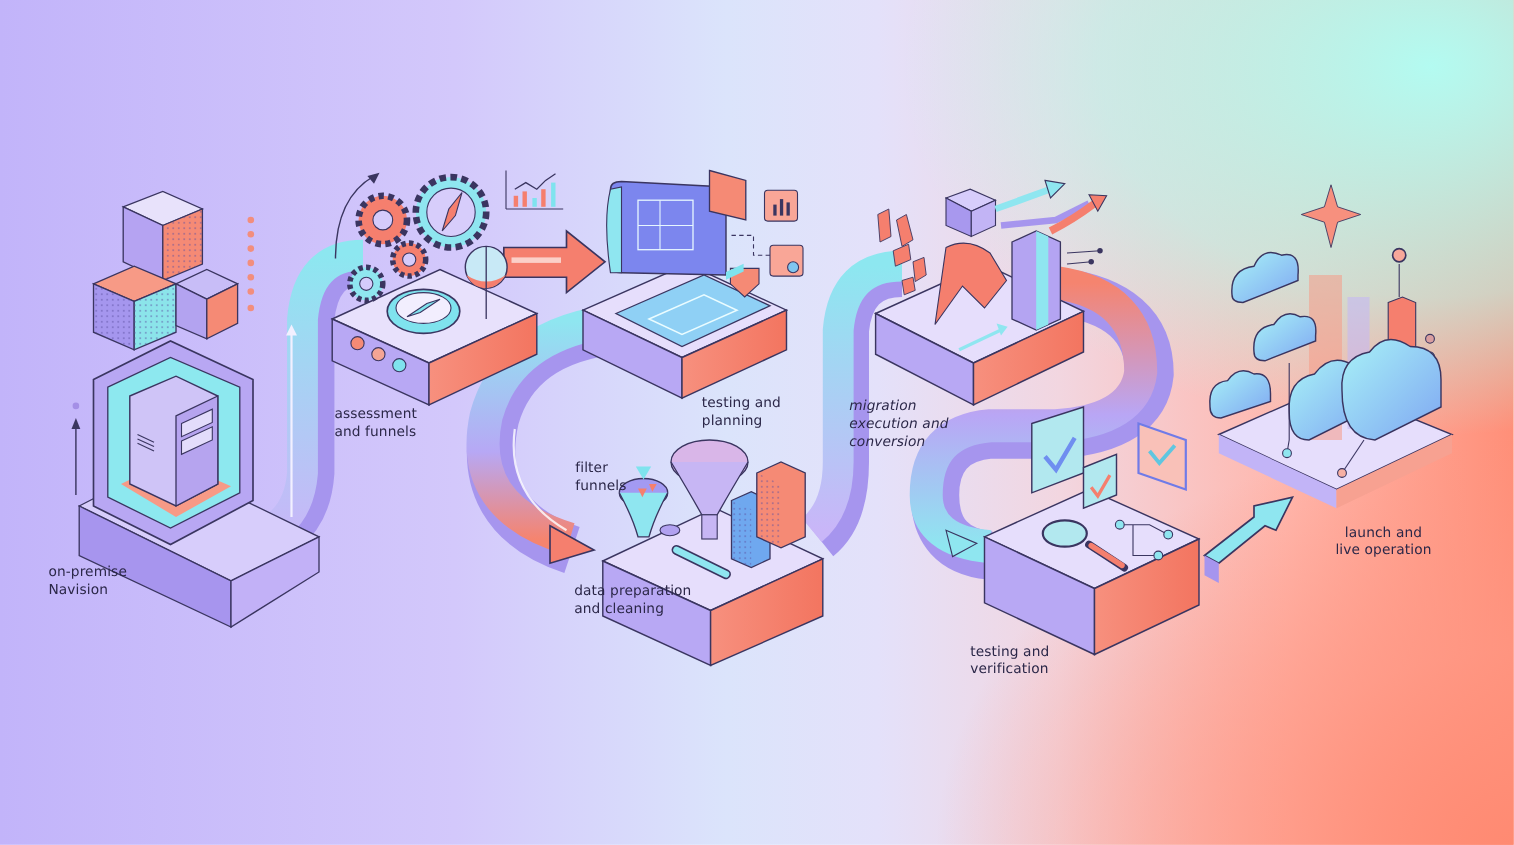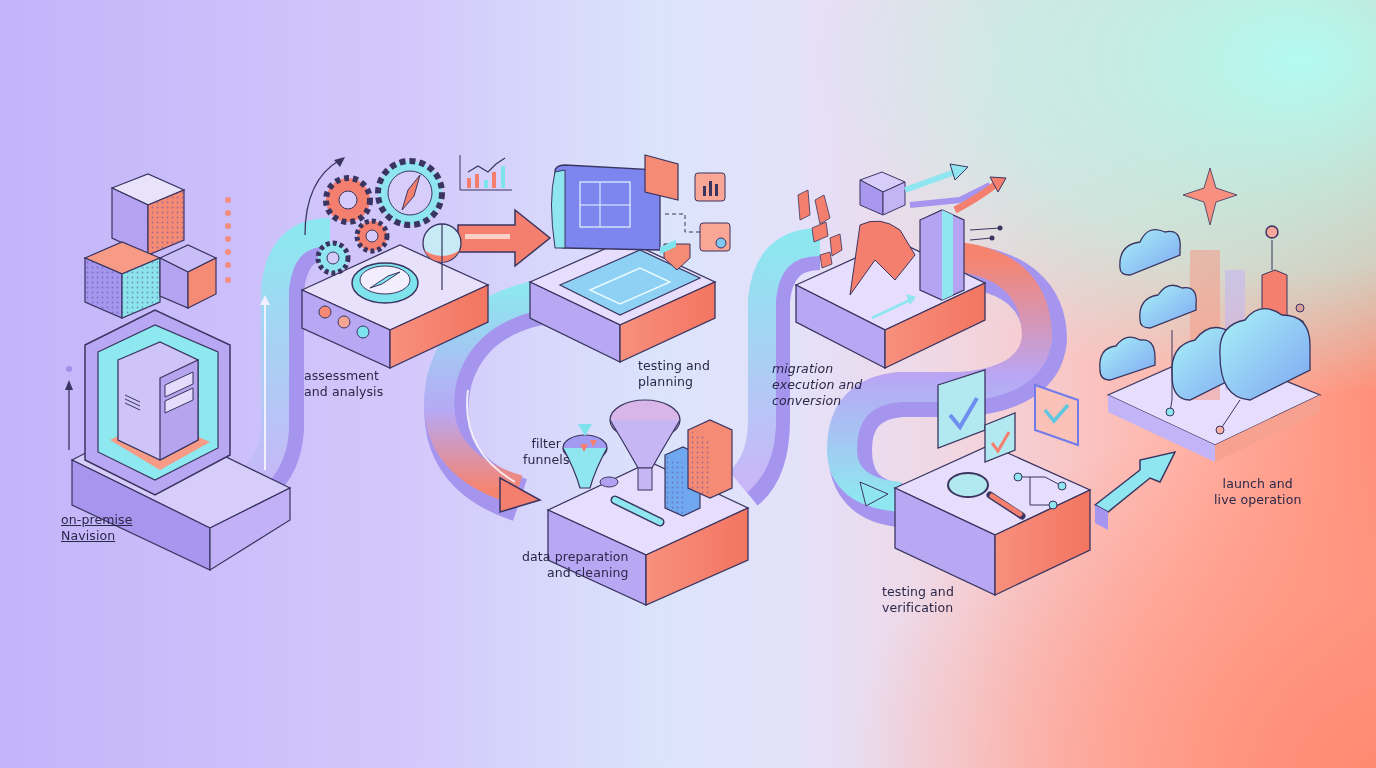--- a/index.html
+++ b/index.html
@@ -329,29 +329,29 @@
     </g>
     <g stroke="#3a3560" fill="#8fe6f0">
       <path d="M1172 330 L1172 400 L1170 412" fill="none"></path>
         <circle cx="1170" cy="412" r="4"></circle>
       <path d="M1240 400 L1220 430" fill="none"></path>
         <circle cx="1220" cy="430" r="4" fill="#f7b0a3"></circle>
     </g>
   </g>
 </svg>
 
-<div class="label" style="left:61px; top:512px;text-decoration:underline;">on-premise
+<div class="label" style="left:44px; top:512px;">on-premise
 Navision</div>
 <div class="label" style="left:304px; top:368px;">assessment
-and analysis</div>
+and funnels</div>
 <div class="label" style="left:638px; top:358px;">testing and
 planning</div>
-<div class="label" style="left:522px; top:549px;text-align:right;">data preparation
+<div class="label" style="left:522px; top:529px;">data preparation
 and cleaning</div>
 <div class="label" style="left:772px; top:361px;font-style:italic;">migration
 execution and
 conversion</div>
 <div class="label" style="left:882px; top:552px;margin-top:32px;">testing and
 verification</div>
 <div class="label" style="left:1214px; top:476px;text-align:center;">launch and
 live operation</div>
-<div class="label" style="left:523px; top:436px;text-align:center;">filter
+<div class="label" style="left:523px; top:417px;">filter
 funnels</div>
 
 </body></html>

